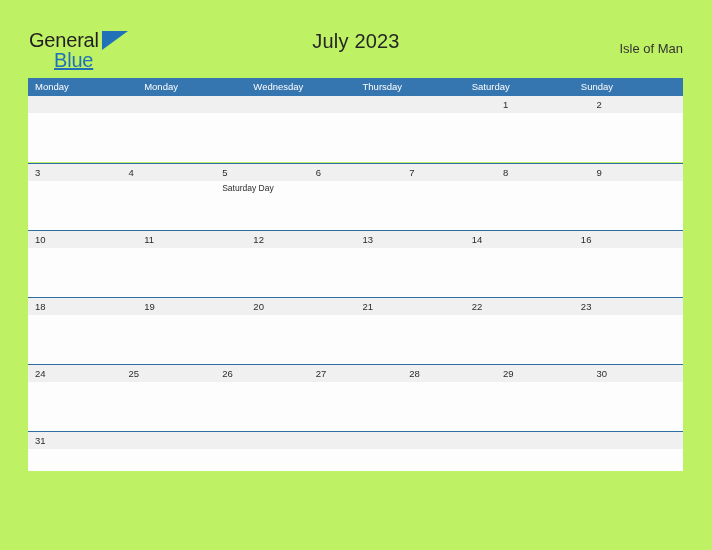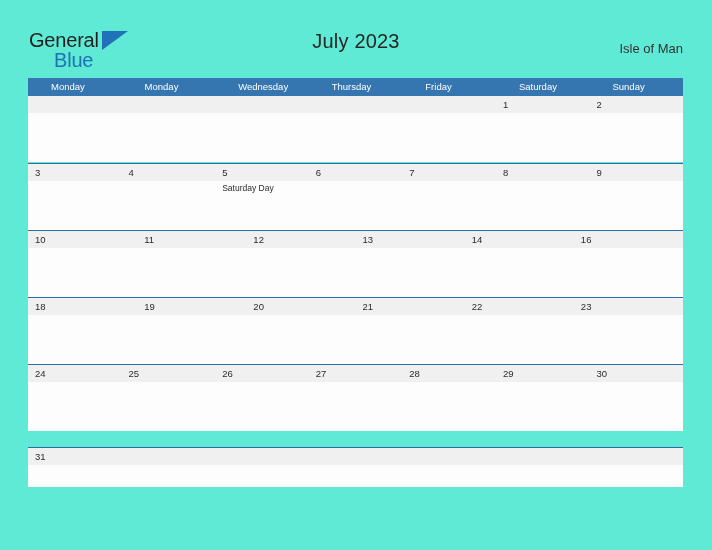--- a/index.html
+++ b/index.html
@@ -8,21 +8,21 @@
     width: 712px;
     height: 550px;
     background: #ffffff;
     font-family: "Liberation Sans", sans-serif;
   }
 
   .page {
     position: relative;
     width: 712px;
     height: 550px;
-    background: #5eead4;
+    background: #bef264;
     overflow: hidden;
   }
 
   
   .top-bar {
     position: absolute;
     left: 0;
     top: 0;
     width: 712px;
     height: 78px;
@@ -45,20 +45,21 @@
     font-family: "Liberation Sans", sans-serif;
   }
   .logo-blue {
     position: absolute;
     left: 25px;
     top: 20px;
     font-size: 20px;
     letter-spacing: -0.2px;
     color: #2071b8;
     font-family: "Liberation Sans", sans-serif;
+    text-decoration: underline;
   }
   .logo-flag {
     position: absolute;
     left: 73px;
     top: 2px;
     width: 0;
     height: 0;
     border-left: 26px solid #2071b8;
     border-bottom: 19px solid transparent;
   }
@@ -96,35 +97,35 @@
   .weekday-row {
     display: flex;
     width: 100%;
     height: 18px;
     background: #3575b0;
   }
   .weekday {
     flex: 1 1 0;
     height: 18px;
     line-height: 18px;
-    padding-left: 23px;
+    padding-left: 7px;
     font-size: 9.5px;
     color: #ffffff;
     font-family: "Liberation Sans", sans-serif;
     white-space: nowrap;
     overflow: hidden;
   }
 
   .week-row {
     width: 100%;
     height: 67px;
     position: relative;
   }
   .week-row.first { height: 67px; }
-  .week-row.last  { height: 40px; margin-top: 16px; }
+  .week-row.last  { height: 40px; }
 
   .week-rule {
     width: 100%;
     height: 1px;
     background: #2e6da4;
   }
 
   .day-strip {
     display: flex;
     width: 100%;
@@ -177,21 +178,20 @@
 
   </div>
 
   <div class="calendar">
 
     <div class="weekday-row">
       <div class="weekday">Monday</div>
       <div class="weekday">Monday</div>
       <div class="weekday">Wednesday</div>
       <div class="weekday">Thursday</div>
-      <div class="weekday">Friday</div>
       <div class="weekday">Saturday</div>
       <div class="weekday">Sunday</div>
     </div>
 
     <div class="week-row first">
       <div class="day-strip">
         <div class="day-num"></div>
         <div class="day-num"></div>
         <div class="day-num"></div>
         <div class="day-num"></div>

